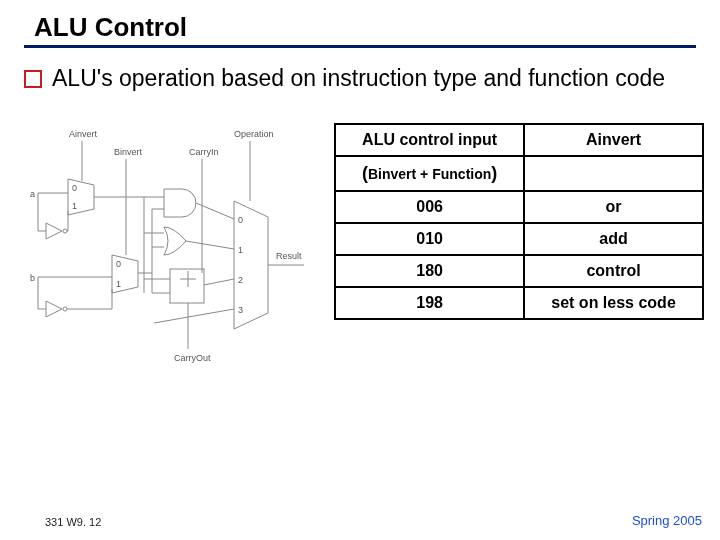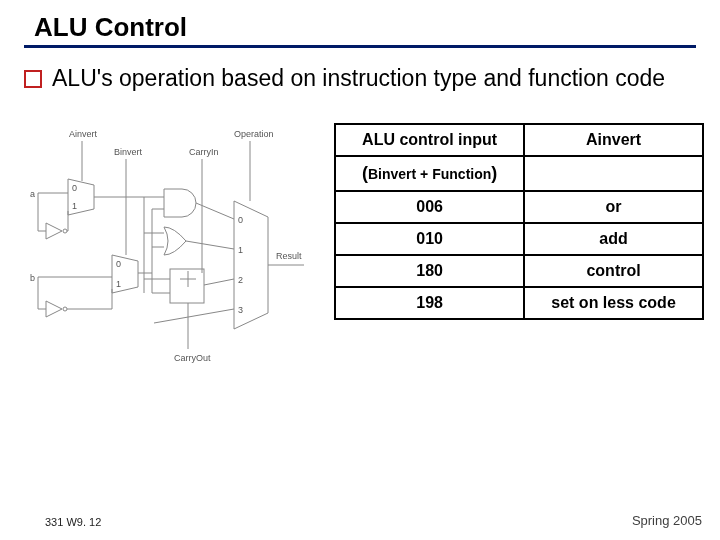--- a/index.html
+++ b/index.html
@@ -83,21 +83,21 @@
     bottom: 12px;
     font-size: 11px;
     color: #222;
     margin-left: 31px;
   }
   .footer-right {
     position: absolute;
     right: 18px;
     bottom: 12px;
     font-size: 13px;
-    color: #404040;
+    color: #1d4ed8;
   }
   .dlabel {
     font-family: Arial, Helvetica, sans-serif;
     font-size: 9px;
     fill: #555;
   }
 </style>
 </head>
 <body>
 

